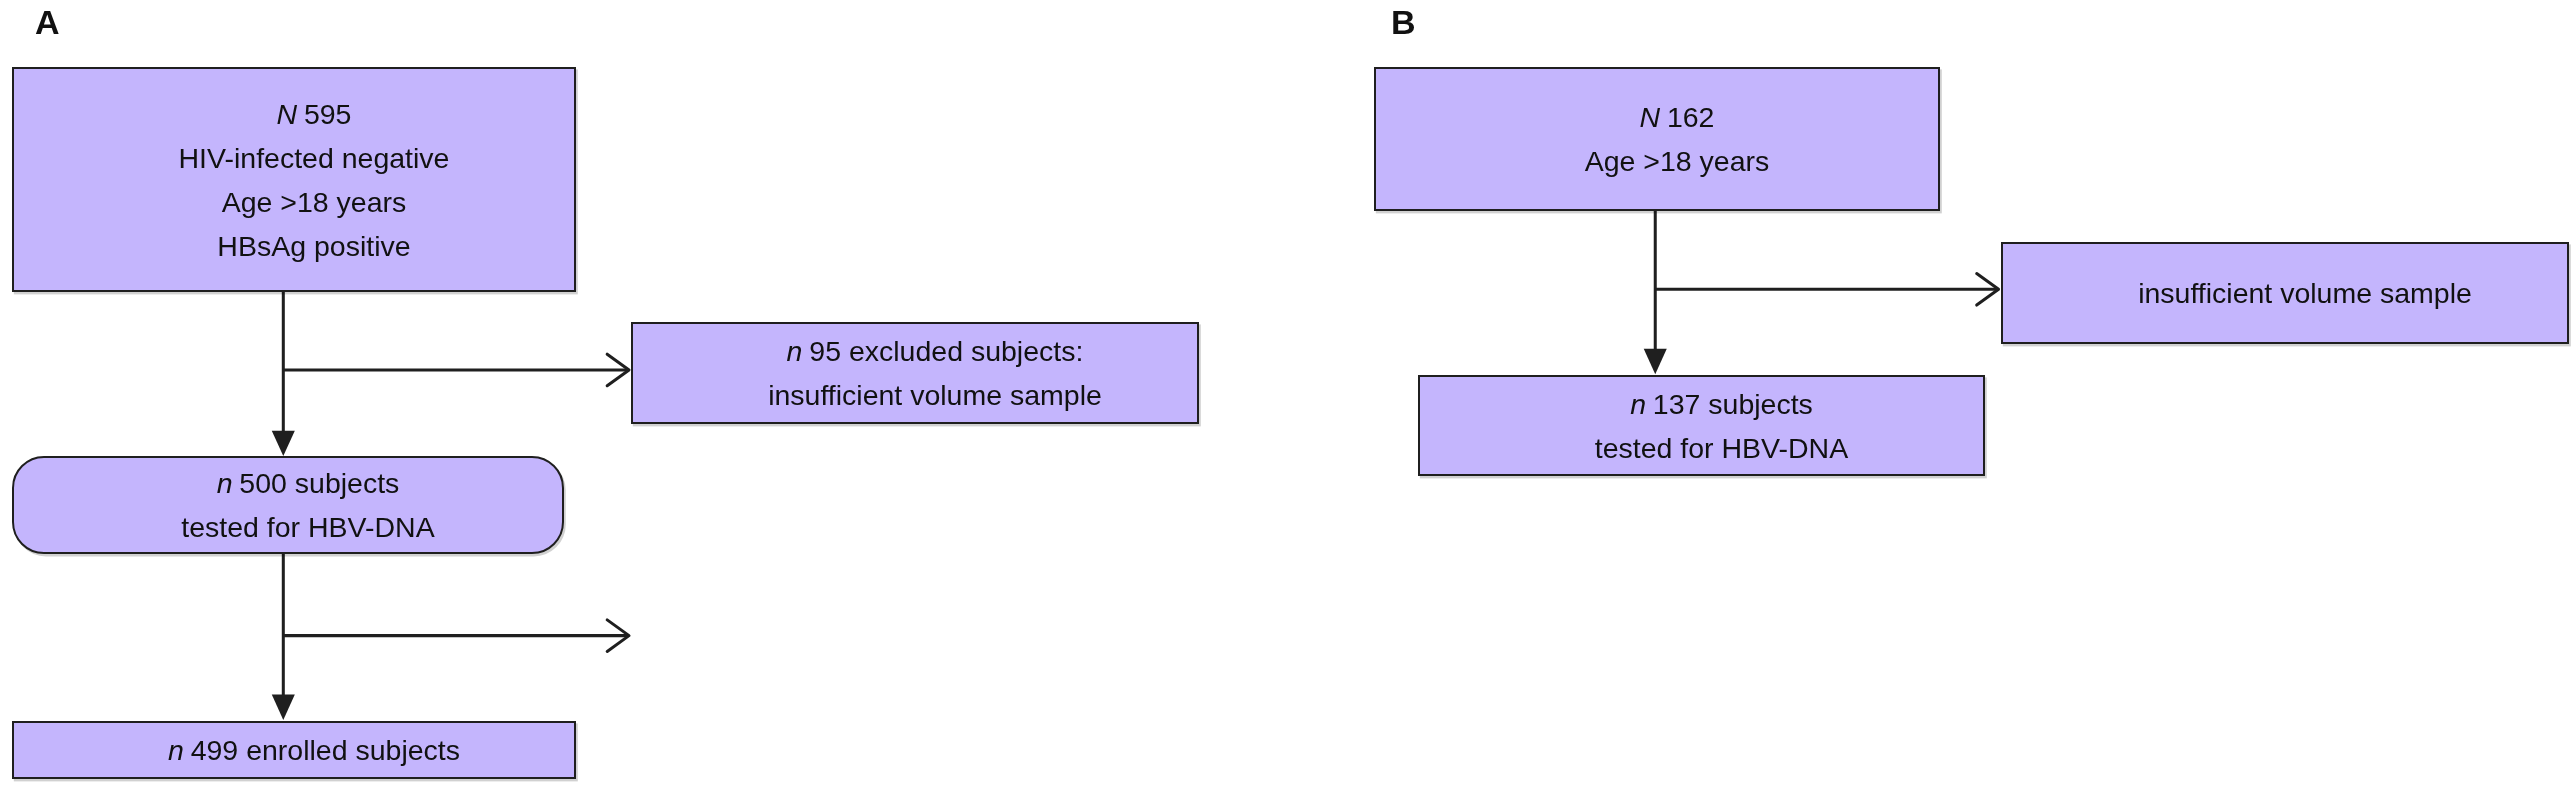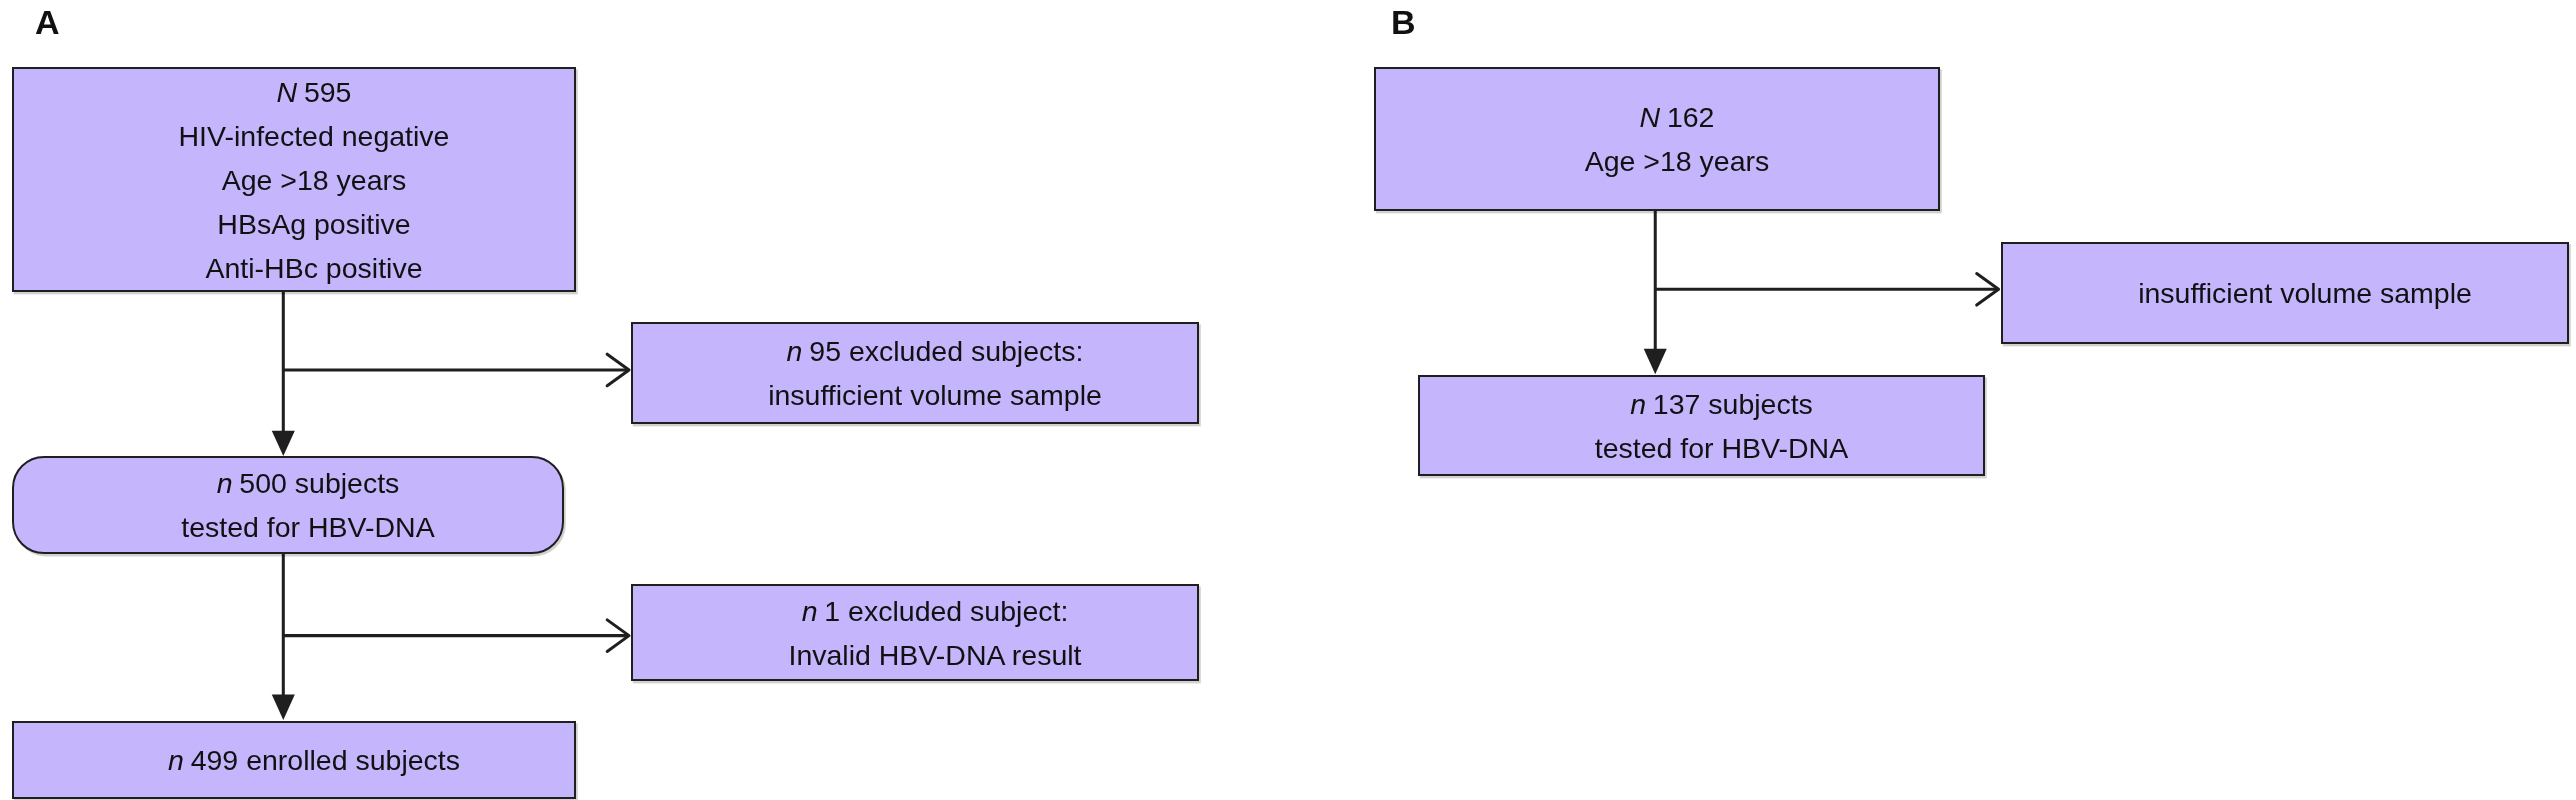--- a/index.html
+++ b/index.html
@@ -83,39 +83,34 @@
     </g>
   </svg>
 
   <div class="panel-label" style="left:35px; top:4.9px;">A</div>
 
   <div class="fbox" style="left:12px; top:67px; width:564px; height:225px;">
     <div class="bline"><span class="nprefix">N</span><span>595</span></div>
     <div class="bline">HIV-infected negative</div>
     <div class="bline">Age &gt;18 years</div>
     <div class="bline">HBsAg positive</div>
-    <div class="bline">Anti-HBc positive</div>
   </div>
 
   <div class="fbox" style="left:631px; top:322px; width:568px; height:102px;">
     <div class="bline"><span class="nprefix">n</span><span>95 excluded subjects:</span></div>
     <div class="bline">insufficient volume sample</div>
   </div>
 
   <div class="fbox" style="left:12px; top:456px; width:552px; height:98px;border-radius:32px;">
     <div class="bline"><span class="nprefix">n</span><span>500 subjects</span></div>
     <div class="bline">tested for HBV-DNA</div>
   </div>
 
-  <div class="fbox" style="left:631px; top:584px; width:568px; height:97px;">
-    <div class="bline"><span class="nprefix">n</span><span>1 excluded subject:</span></div>
-    <div class="bline">Invalid HBV-DNA result</div>
-  </div>
 
-  <div class="fbox" style="left:12px; top:721px; width:564px; height:78px;">
+  <div class="fbox" style="left:12px; top:721px; width:564px; height:58px;">
     <div class="bline"><span class="nprefix">n</span><span>499 enrolled subjects</span></div>
   </div>
 
   <div class="panel-label" style="left:1391px; top:4.9px;">B</div>
 
   <div class="fbox" style="left:1374px; top:67px; width:566px; height:144px;">
     <div class="bline"><span class="nprefix">N</span><span>162</span></div>
     <div class="bline">Age &gt;18 years</div>
   </div>
 

